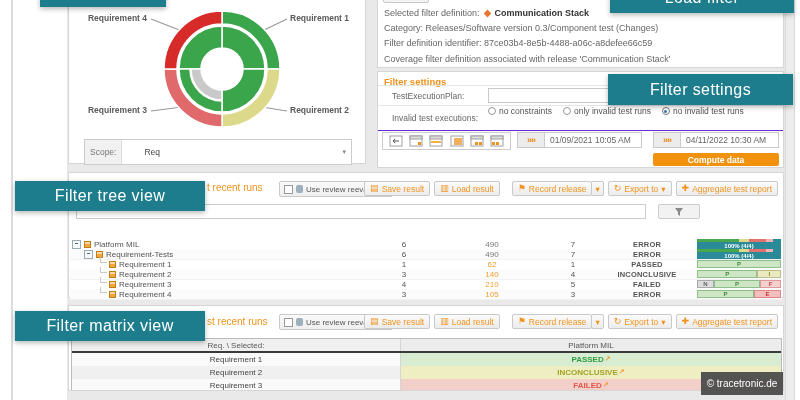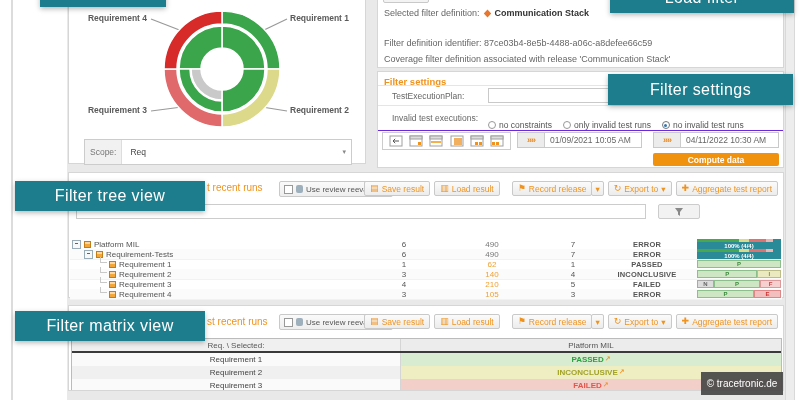--- a/index.html
+++ b/index.html
@@ -21,41 +21,41 @@
   #co-tree{left:15px;top:181px;width:190px;height:30px}
   #co-matrix{left:15px;top:311px;width:190px;height:30px}
 
   
   #chart-card{left:68px;top:-6px;width:298px;height:170px}
   .donut-label{position:absolute;font-size:8.5px;font-weight:bold;color:#5a5a5a;white-space:nowrap}
   .scope-select{position:absolute;left:15px;top:144px;width:268px;height:26px;border:1px solid #ccc;
                 display:flex;align-items:center;font-size:8.5px;background:#fff;box-sizing:border-box}
   .scope-select .lbl{padding:0 5px;background:#f1f1f1;border-right:1px solid #ddd;height:100%;
                      display:flex;align-items:center;color:#777}
-  .scope-select .val{padding-left:8px;color:#444}
+  .scope-select .val{padding-left:22px;color:#444}
   .scope-select .car{margin-left:auto;padding-right:5px;color:#888;font-size:7px}
 
   
   #info-card{left:377px;top:-6px;width:407px;height:74px}
   .info-line{position:absolute;left:6px;font-size:9px;color:#666;white-space:nowrap;display:flex;
              align-items:center;gap:3px}
   .info-line b{color:#333}
   .partial-btn{position:absolute;left:5px;top:-7px;width:44px;height:13px;background:#f3f3f3;
                border:1px solid #c9c9c9;border-radius:2px}
 
   
   #settings-card{left:377px;top:71px;width:407px;height:97px}
   .fs-title{position:absolute;left:6px;top:4px;color:#f0931d;font-weight:bold;font-size:9.5px}
   .srow{position:absolute;left:0;width:100%;box-sizing:border-box}
   .srow1{top:13px;height:21px;border-top:1px solid #e5e5e5;border-bottom:1px solid #e5e5e5}
   .srow2{top:34px;height:25px;border-bottom:1px solid #6d28d9}
   .srow .rlabel{position:absolute;left:14px;top:50%;transform:translateY(-50%);font-size:8.5px;color:#666}
   .plan-input{position:absolute;left:110px;top:2px;width:290px;height:15px;border:1px solid #c9c9c9;
               font-size:8.5px;padding:0 4px;box-sizing:border-box;font-family:inherit}
-  .radios{position:absolute;left:110px;top:0;height:100%;display:flex;align-items:flex-end;gap:11px}
+  .radios{position:absolute;left:110px;top:0;height:100%;display:flex;align-items:flex-start;gap:11px}
   .radio{display:flex;align-items:center;gap:3px;font-size:8.5px;color:#555}
   .rdot{width:8px;height:8px;border:1px solid #999;border-radius:50%;background:#fff;box-sizing:border-box;position:relative}
   .radio.checked .rdot{border-color:#777}
   .radio.checked .rdot::after{content:"";position:absolute;left:1.5px;top:1.5px;width:3px;height:3px;
                               border-radius:50%;background:#2e77b8}
   .iconbox{position:absolute;left:4px;top:60px;width:127px;height:16px;border:1px solid #ccc;
            display:flex;align-items:center;justify-content:space-evenly;background:#fff}
   .datebox{position:absolute;top:60px;height:16px;border:1px solid #c9c9c9;display:flex;box-sizing:border-box;background:#fff}
   .datebox .chev{width:26px;background:#ececec;border-right:1px solid #ccc;color:#e8881a;font-weight:bold;
                  font-size:9px;display:flex;align-items:center;justify-content:center;letter-spacing:-1px}
@@ -186,20 +186,21 @@
 
   <div class="card" id="info-card">
     <div class="partial-btn"></div>
     <div class="info-line" style="top:13px">
       <span>Selected filter definition:</span>
       <svg width="9" height="9">
         <path d="M4.5 0.5 L8.2 4.5 L4.5 8.5 L0.8 4.5 Z" fill="#e8762d"></path>
       </svg>
       <b>Communication Stack</b>
     </div>
+    <div class="info-line" style="top:28px">Category: Releases/Software version 0.3/Component test (Changes)</div>
     <div class="info-line" style="top:43px">Filter definition identifier: 87ce03b4-8e5b-4488-a06c-a8defee66c59</div>
     <div class="info-line" style="top:59px">Coverage filter definition associated with release 'Communication Stack'</div>
   </div>
 
   <div class="card" id="settings-card">
     <div class="fs-title">Filter settings</div>
     <div class="srow srow1">
       <span class="rlabel">TestExecutionPlan:</span>
       <input class="plan-input" type="text" value="" style="">
     </div>

